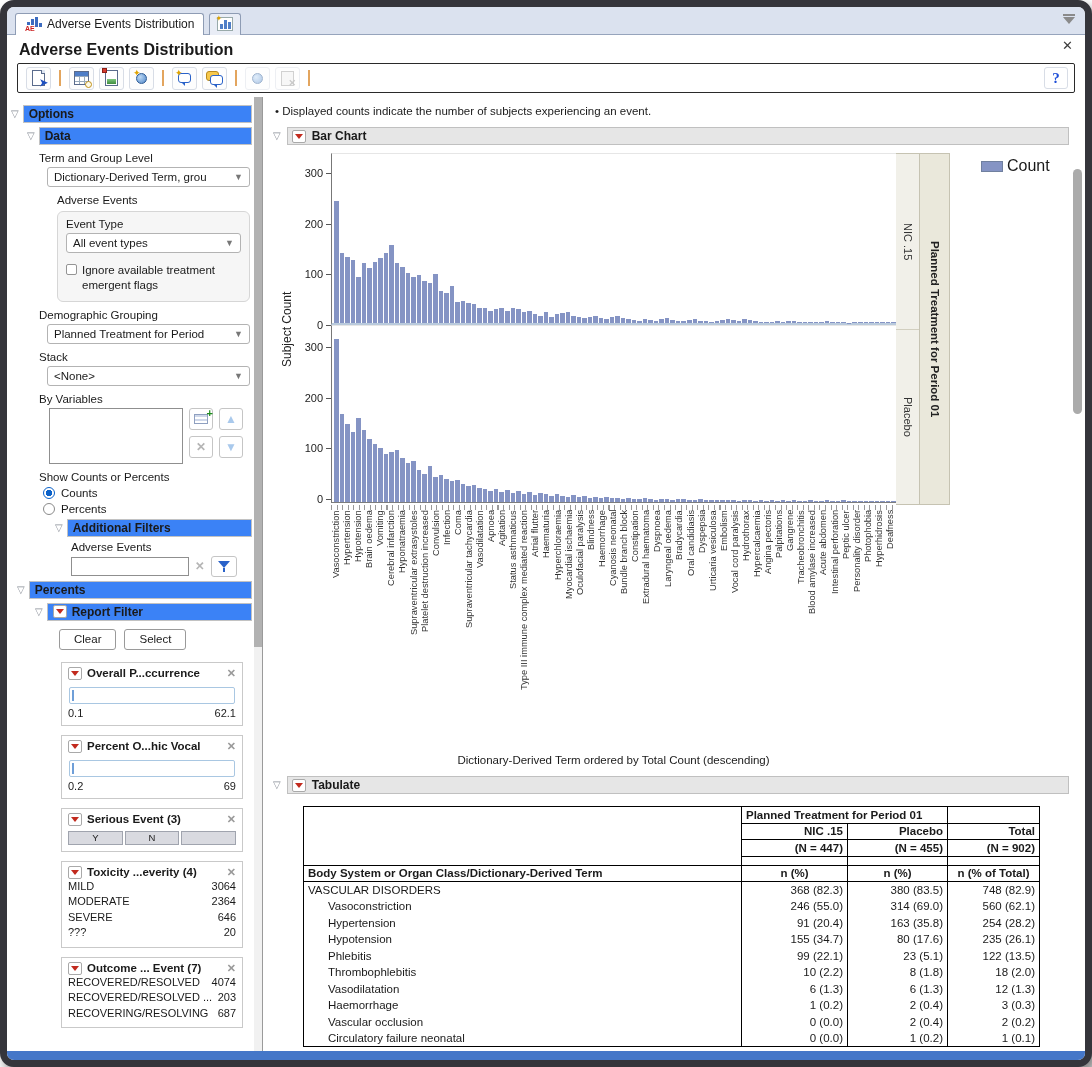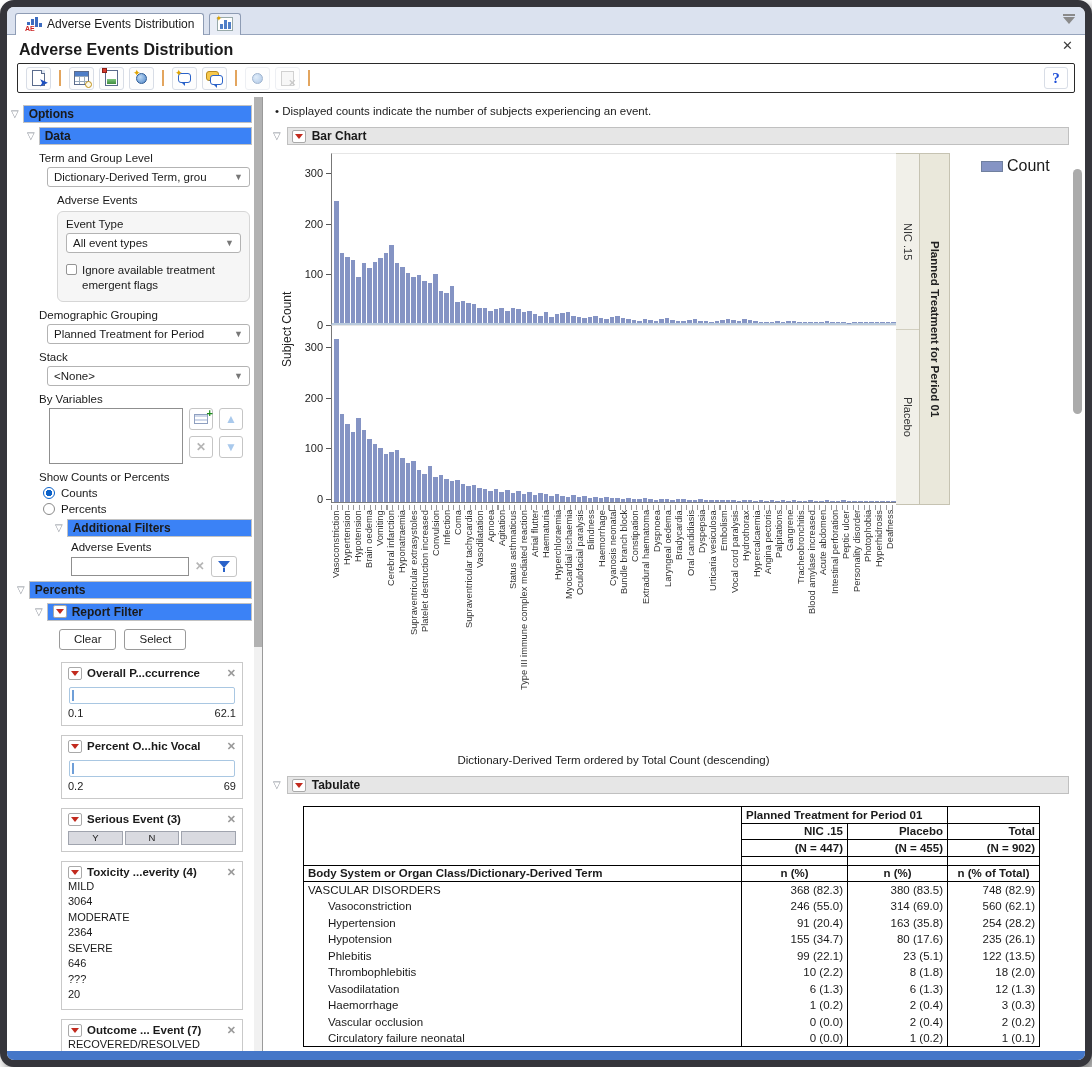--- a/index.html
+++ b/index.html
@@ -94,21 +94,21 @@
   
   .card{width:182px;margin:9px 0 0 54px;border:1px solid #c9c9c9;background:#fff;padding:4px 6px 6px;}
   .card-h{display:flex;align-items:center;gap:5px;font-weight:bold;font-size:11.5px;}
   .card-h .t{flex:1;}
   .card-x{color:#9a9a9a;font-size:11px;}
   .range-box{height:17px;border:1px solid #a9c7e2;border-radius:2px;position:relative;margin:7px 1px 3px;}
   .range-mark{position:absolute;left:2px;top:2px;bottom:2px;width:2px;background:#6f9fd8;}
   .minmax{display:flex;justify-content:space-between;font-size:11px;}
   .segs{display:flex;gap:2px;margin-top:5px;}
   .seg{flex:1;height:14px;background:#d9dae0;border:1px solid #a0a4ae;font-size:9.5px;display:flex;align-items:center;justify-content:center;}
-  .frow{display:flex;justify-content:space-between;font-size:11px;line-height:15.5px;flex-direction:column;}
+  .frow{display:flex;justify-content:space-between;font-size:11px;line-height:15.5px;}
   
   .main{flex:1;position:relative;padding:6px 16px 0 10px;overflow:hidden;}
   .note{font-size:11.5px;margin:2px 0 2px 2px;}
   .outhead{display:flex;align-items:center;gap:6px;margin:10px 0 0 0;}
   .outbar{flex:1;background:#e6e6e6;border:1px solid #c0c0c0;height:18px;display:flex;align-items:center;gap:6px;
     padding:0 4px;font-weight:bold;font-size:12px;}
   .chart{position:relative;margin:8px 0 0 6px;}
   .chart-grid{display:flex;align-items:flex-start;}
   .ylab{writing-mode:vertical-rl;transform:rotate(180deg);font-size:12px;color:#222;width:16px;height:352px;
     display:flex;align-items:center;justify-content:center;}

